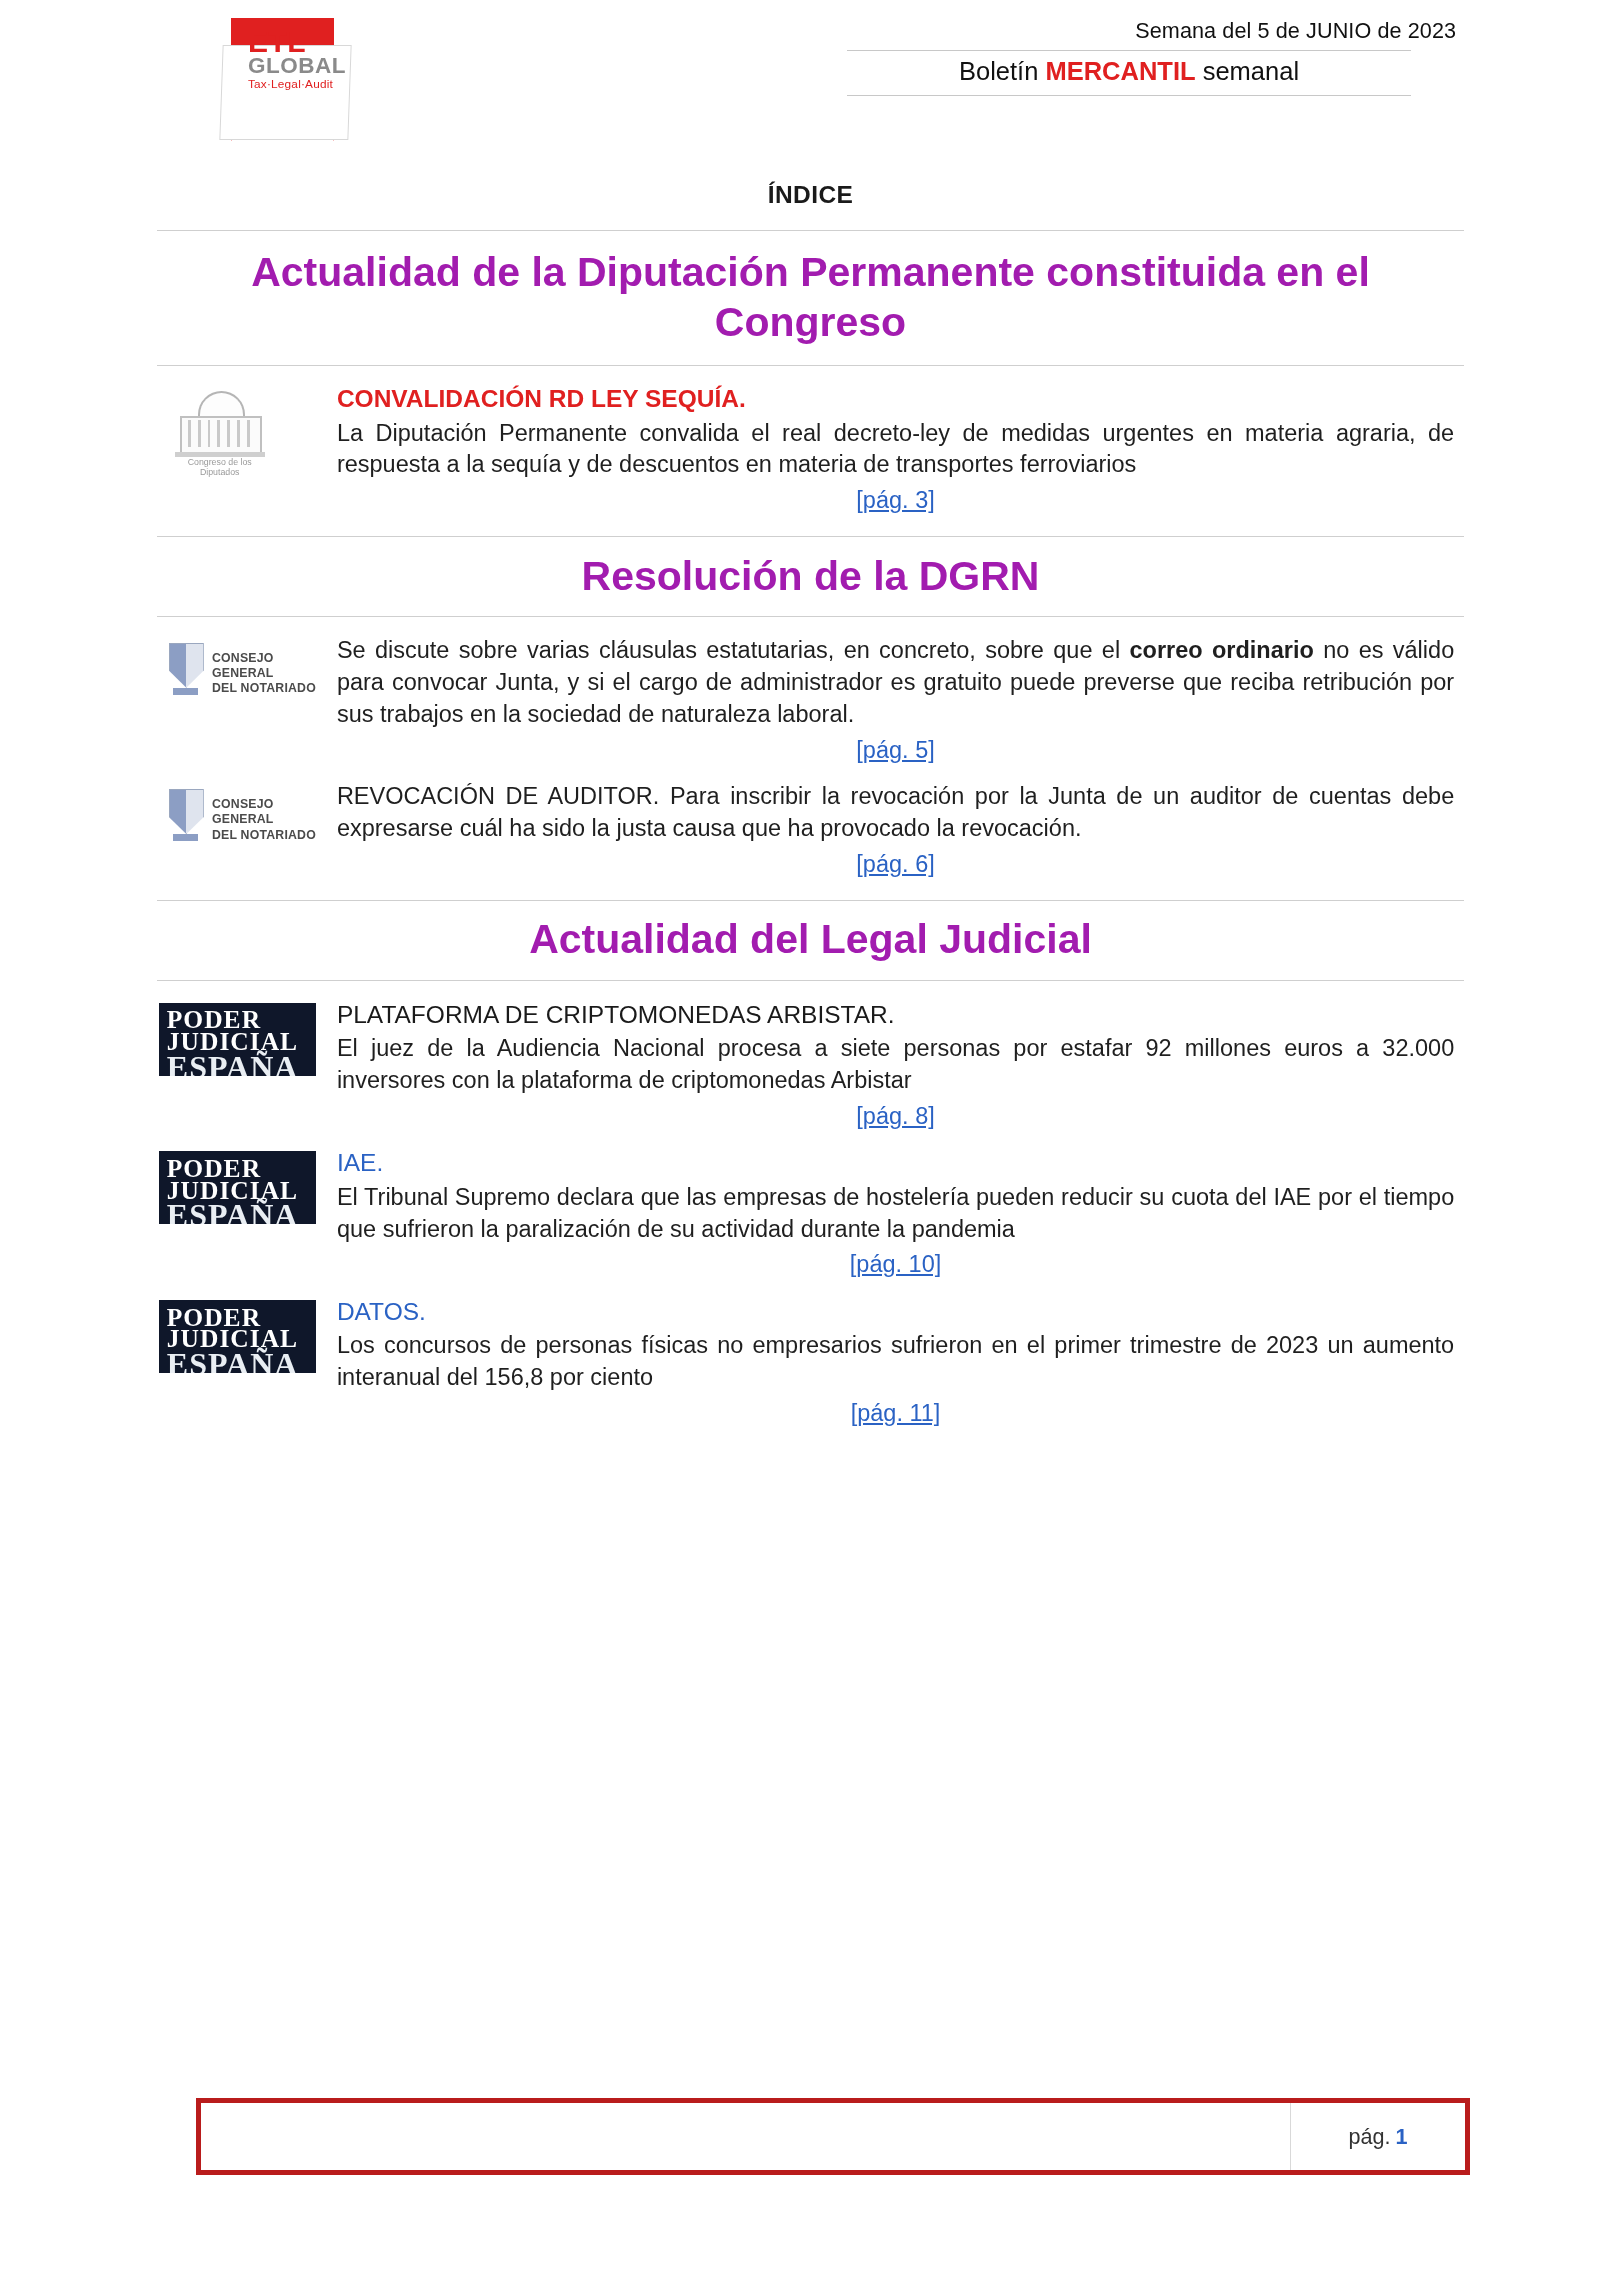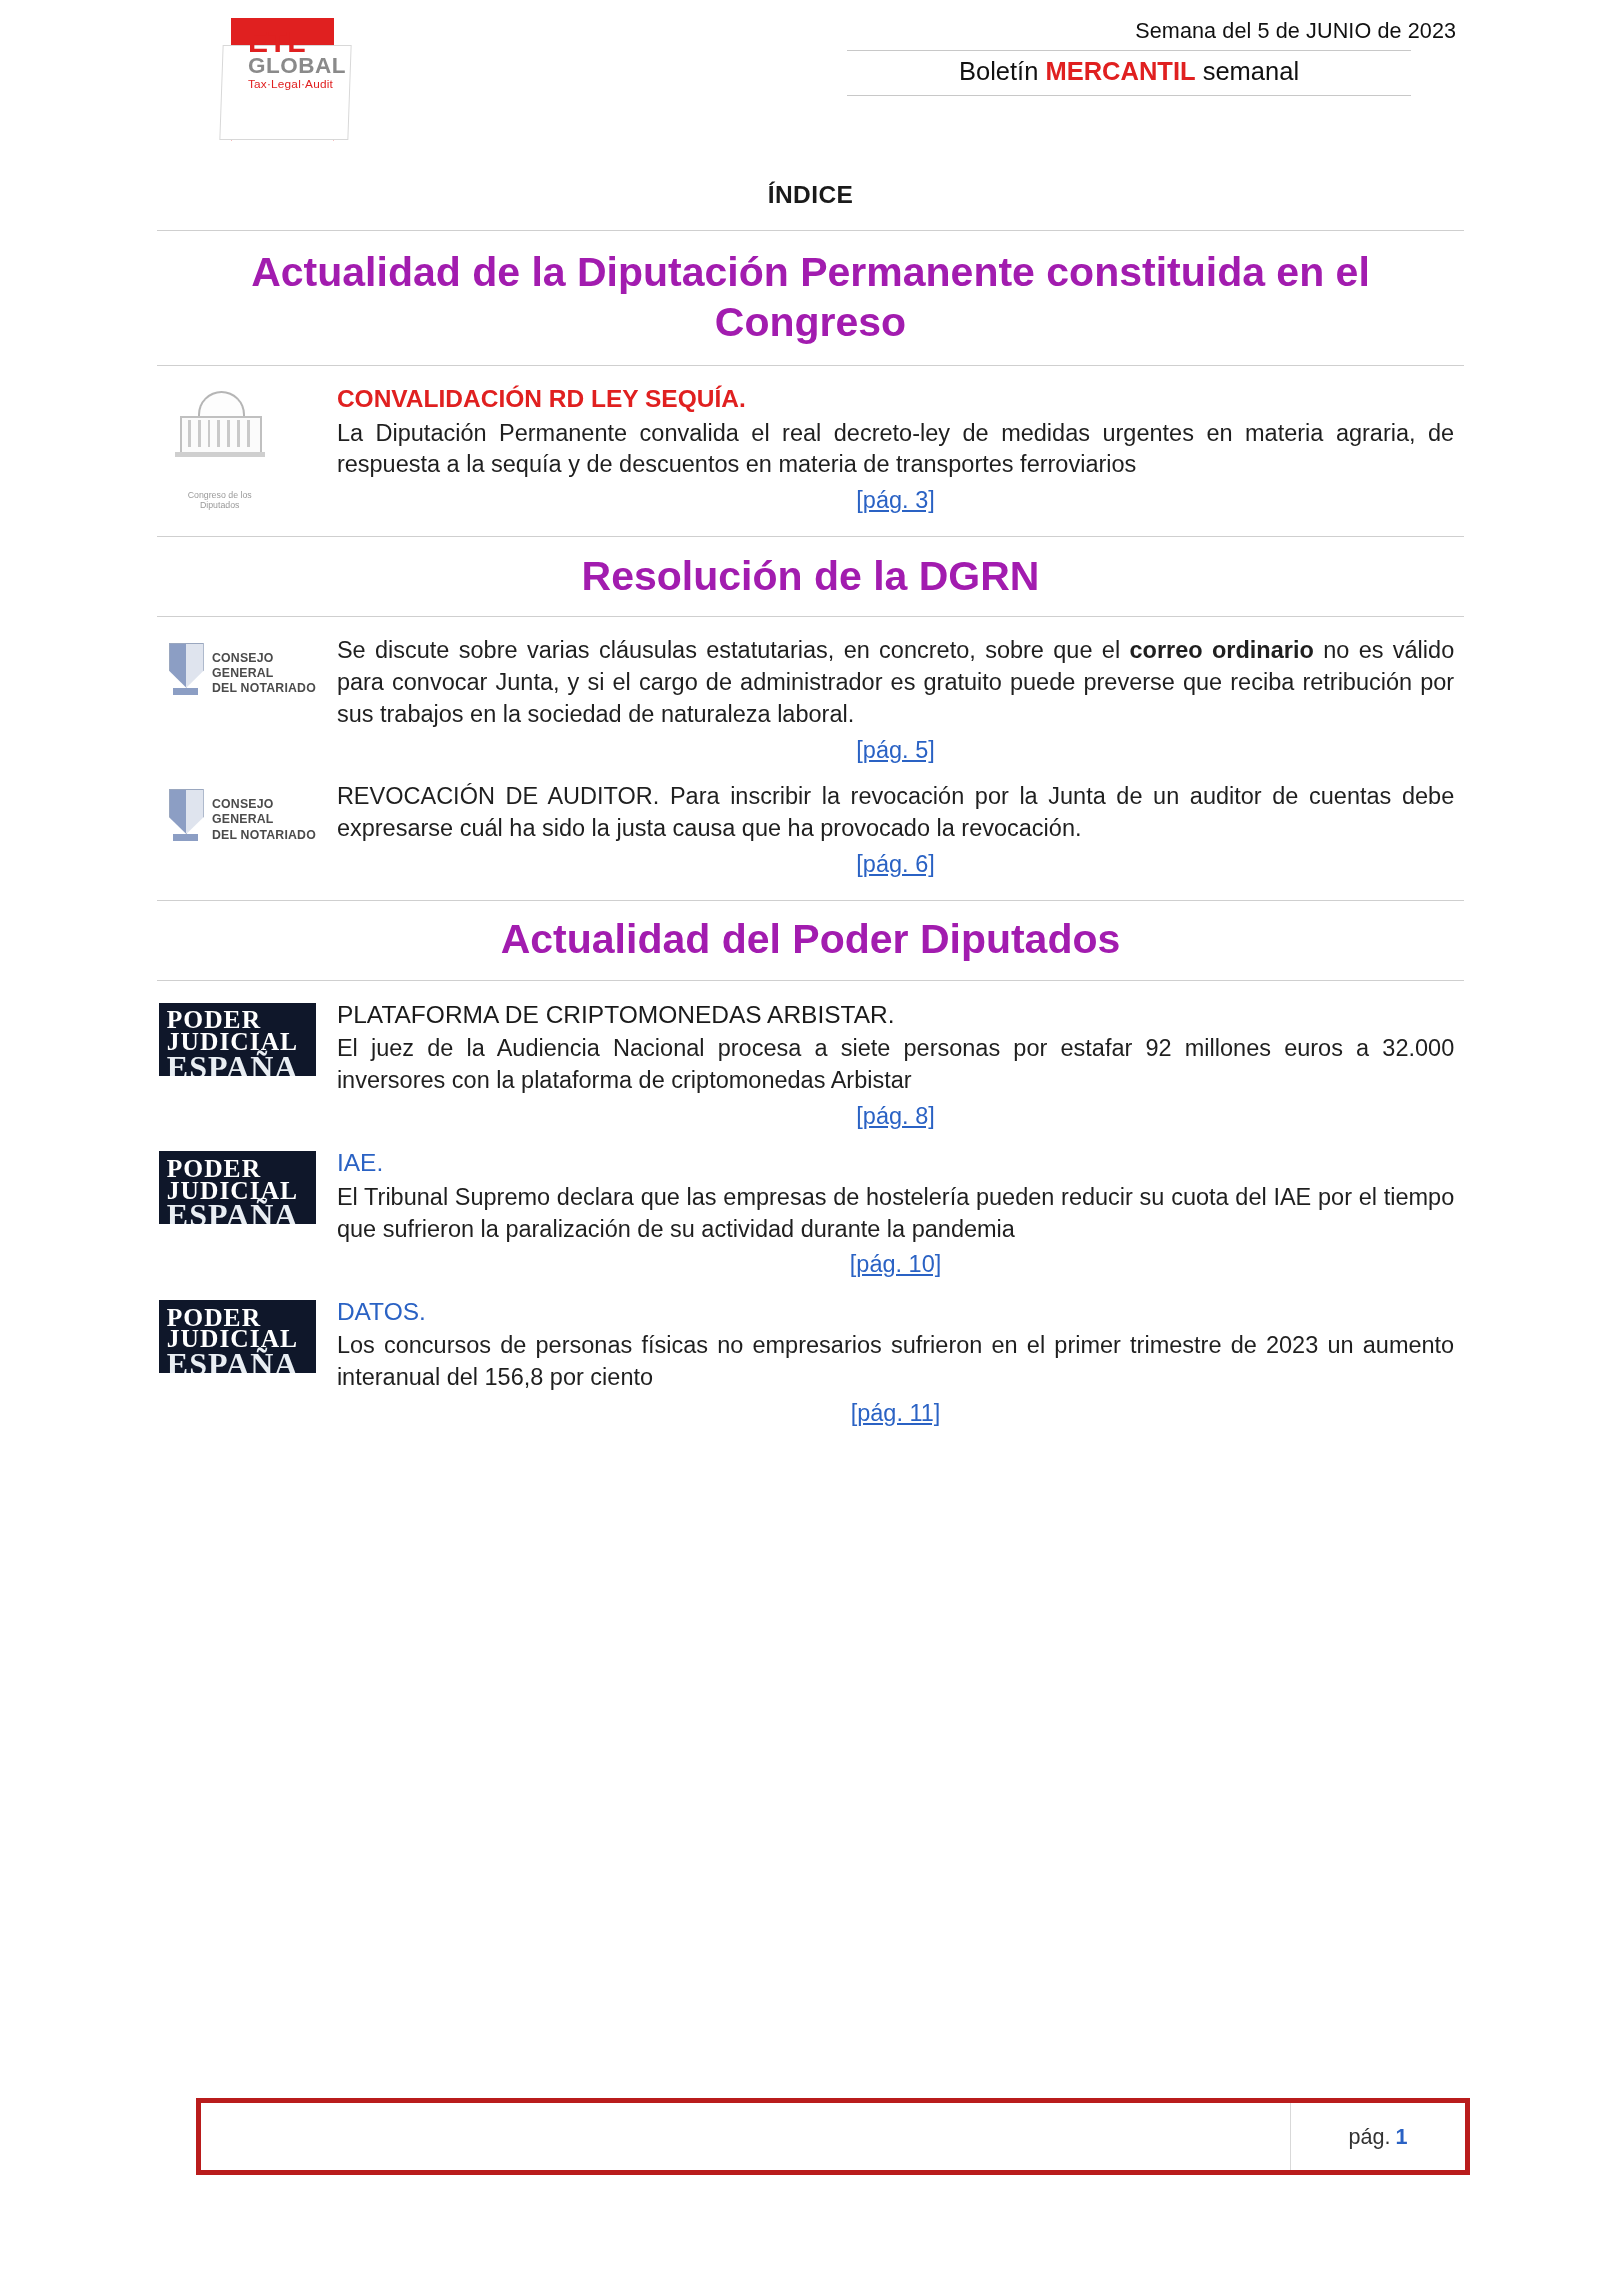--- a/index.html
+++ b/index.html
@@ -217,21 +217,20 @@
     background: #cfcfcf;
   }
   .icon-congreso .lbl {
     position: absolute;
     left: 0; top: 71px;
     width: 94px;
     text-align: center;
     font-size: 8.8px;
     color: #9a9a9a;
     line-height: 1.1;
-    margin-top: 33px;
   }
 
   .icon-notariado {
     width: 172px;
     height: 65px;
     position: relative;
   }
   .icon-notariado .shield {
     position: absolute;
     left: 9.8px; top: 3.9px;
@@ -375,21 +374,21 @@
           <div>DEL NOTARIADO</div>
         </div>
       </div>
     </div>
     <div class="entry-body">
       <p class="entry-text inline-head"><span>REVOCACIÓN DE AUDITOR.</span><span> Para inscribir la revocación por la Junta de un auditor de cuentas debe expresarse cuál ha sido la justa causa que ha provocado la revocación.</span></p>
       <div class="page-link">[pág. 6]</div>
     </div>
   </div>
 
-  <div class="section-title">Actualidad del Poder Diputados</div>
+  <div class="section-title">Actualidad del Legal Judicial</div>
 
   <div class="entry">
     <div class="entry-icon">
       <div class="icon-poder">
         <div class="l1">PODER</div>
         <div class="l2">JUDICIAL</div>
         <div class="l3">ESPAÑA</div>
       </div>
     </div>
     <div class="entry-body">

